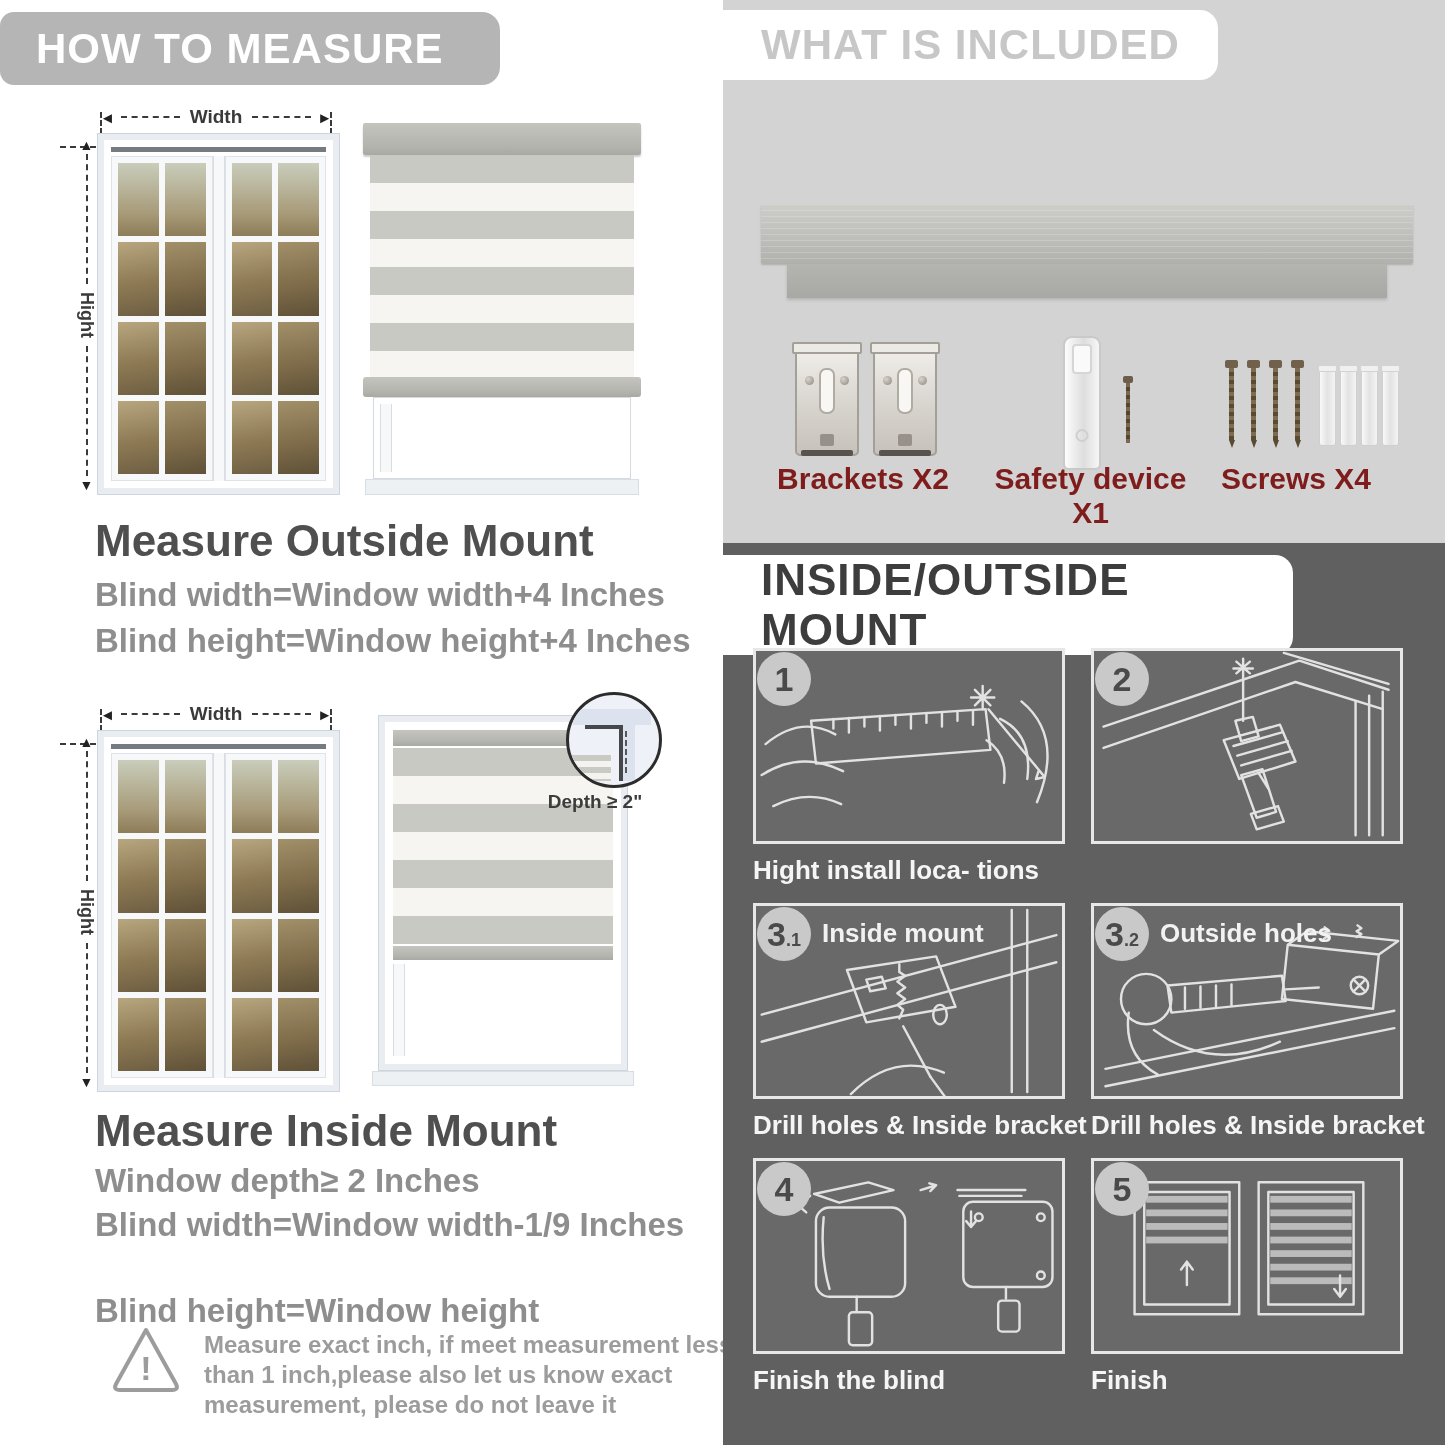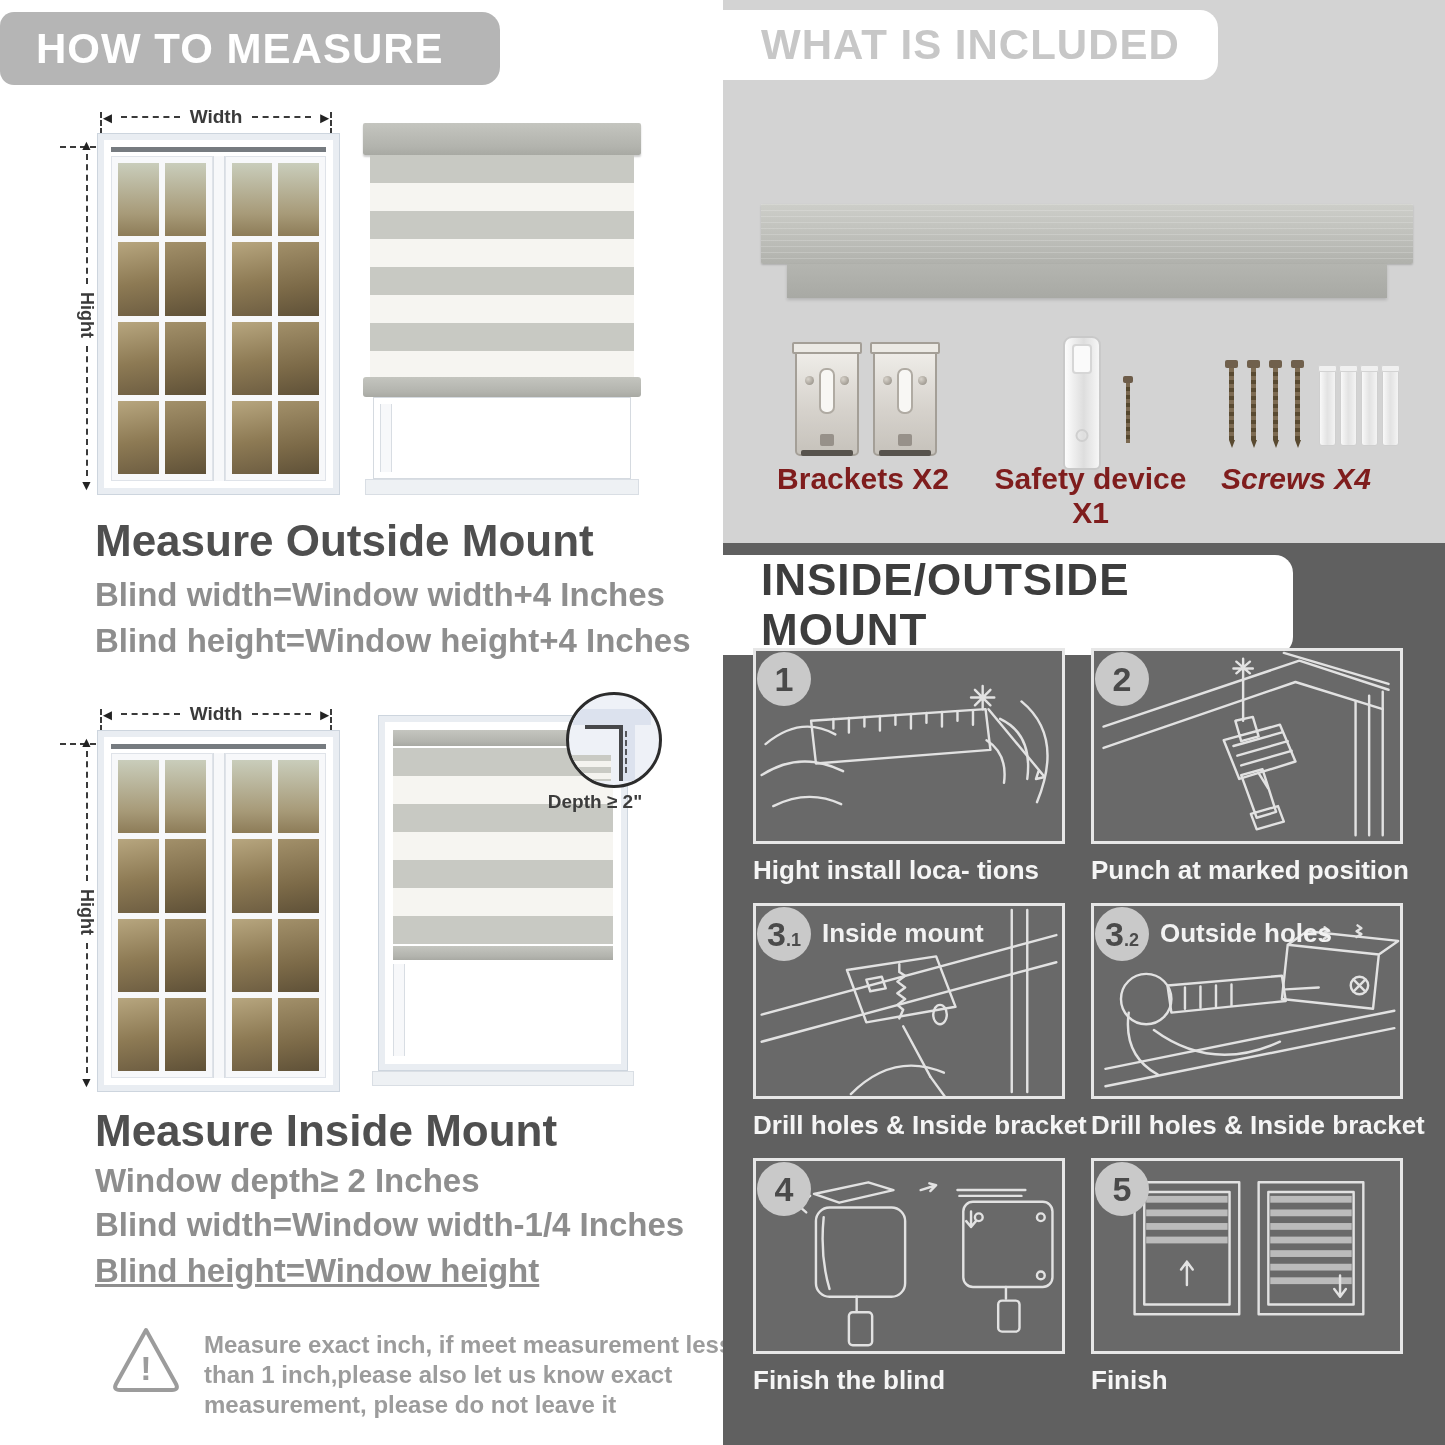--- a/index.html
+++ b/index.html
@@ -260,22 +260,22 @@
       <div class="dc-band-v"></div>
       <div class="dc-l"></div>
       <div class="dc-dash"></div>
       <div class="dc-blind"></div>
     </div>
     <div class="depth-label" style="left:132px;top:76px;width:170px;">Depth ≥ 2"</div>
   </div>
 
   <div class="measure-h1" style="top:1106px;">Measure Inside Mount</div>
   <div class="measure-line" style="top:1162px;">Window depth≥ 2 Inches</div>
-  <div class="measure-line" style="top:1206px;">Blind width=Window width-1/4 Inches</div>
-  <div class="measure-line" style="top:1252px;text-decoration:underline;">Blind height=Window height</div>
+  <div class="measure-line" style="top:1206px;">Blind width=Window width-1/9 Inches</div>
+  <div class="measure-line" style="top:1292px;">Blind height=Window height</div>
 
   <div class="warning">
     <svg width="72" height="78" viewBox="0 0 72 78">
       <path d="M36 8 L66 62 Q69 68 62 68 L10 68 Q3 68 6 62 Z" fill="none" stroke="#9c9c9c" stroke-width="4" stroke-linejoin="round"></path>
       <text x="36" y="58" text-anchor="middle" font-size="34" font-family="Liberation Sans, sans-serif" font-weight="bold" fill="#9c9c9c">!</text>
     </svg>
     <div class="warn-text">
       <div>Measure exact inch, if meet measurement less</div>
       <div>than 1 inch,please also let us know exact</div>
       <div>measurement, please do not leave it</div>
@@ -331,21 +331,21 @@
         <div class="shaft"></div>
         <div class="tip"></div>
       </div>
     <div class="anchor-item" style="left:596px;top:368px;"></div>
     <div class="anchor-item" style="left:617px;top:368px;"></div>
     <div class="anchor-item" style="left:638px;top:368px;"></div>
     <div class="anchor-item" style="left:659px;top:368px;"></div>
 
     <div class="item-label" style="left:35px;width:210px;">Brackets X2</div>
     <div class="item-label" style="left:255px;width:225px;">Safety device X1</div>
-    <div class="item-label" style="left:478px;width:190px;font-style:italic;">Screws X4</div>
+    <div class="item-label" style="left:478px;width:190px;">Screws X4</div>
   </div>
 
   <div class="mount-panel">
     <div class="mount-header">
       <span>INSIDE/OUTSIDE MOUNT</span>
     </div>
 
     <div class="step" style="left:30px;top:105px;">
       <svg class="art" viewBox="0 0 312 196">
         <path class="ln" d="M55 72 L235 60 L240 102 L60 116 Z"></path>
@@ -367,21 +367,20 @@
         <path class="ln" d="M268 52V190 M282 46V190 M296 42V190"></path>
         <path class="ln" d="M152 26v46 M142 18h20 M152 8v18 M145 11l14 12 M159 11l-14 12"></path>
         <path class="ln" d="M144 72l18 -4 6 20 -18 5z M132 92l58 -16 16 38 -58 18z"></path>
         <path class="ln" d="M142 98l50 -14 M146 108l52 -15 M150 118l52 -15"></path>
         <path class="ln" d="M150 128l22 -6 14 44 -20 6z M168 126l10 16 M160 168l28 -8 6 16 -28 8z"></path>
       </svg>
       <div class="badge">
           <span class="num">2</span>
         </div>
     </div>
-    <div class="caption" style="left:368px;top:312px;">Punch at  marked position</div>
 
     <div class="step" style="left:30px;top:360px;">
       <svg class="art" viewBox="0 0 312 196">
         <path class="ln" d="M4 112 L308 30 M4 140 L308 58"></path>
         <path class="ln" d="M262 4V192 M278 4V192"></path>
         <path class="ln" d="M92 66l92 -14 20 52 -92 16z"></path>
         <path class="ln" d="M112 76l16 -3 4 12 -16 3z"></path>
         <ellipse class="ln" cx="188" cy="112" rx="7" ry="10"></ellipse>
         <path class="ln" d="M146 68v-8 M146 68l6 4 -8 6 8 6 -8 6 8 6 -8 6 6 5 -4 9"></path>
         <path class="ln" d="M150 124 L178 176"></path>

